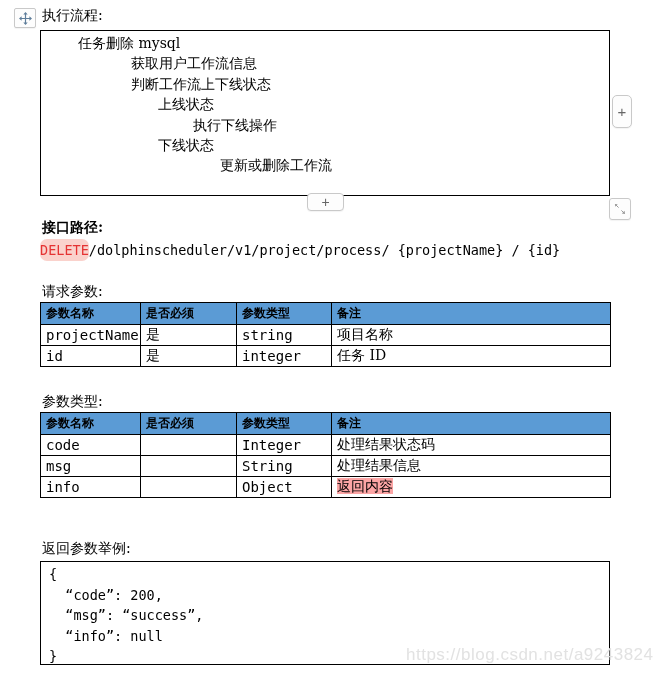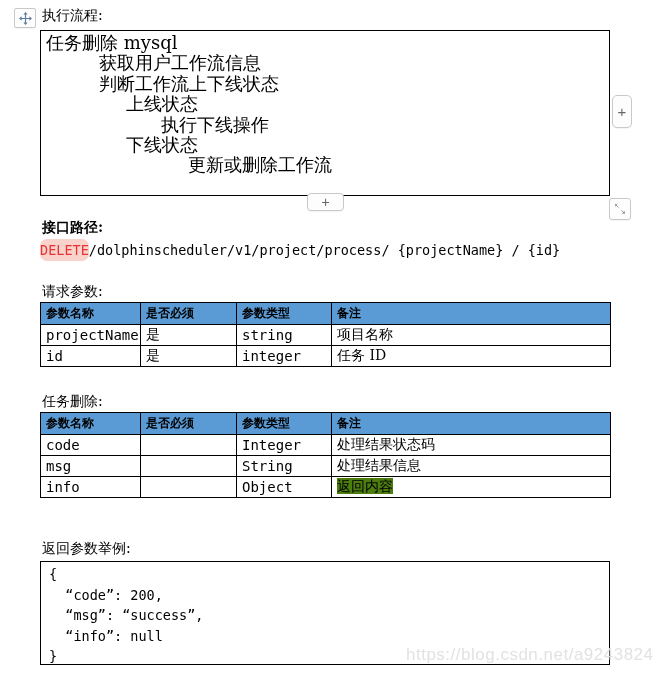--- a/index.html
+++ b/index.html
@@ -7,21 +7,21 @@
     width:654px;height:678px;position:relative;background:#fff;overflow:hidden;
     font-family:"DejaVu Serif","Liberation Serif",serif;color:#000;
   }
   .abs{position:absolute;}
   .sec-title{font-size:14px;line-height:16px;}
   .sec-title.bold{font-weight:bold;}
   .mono{font-family:"DejaVu Sans Mono","Liberation Mono",monospace;}
 
   
   #flow-box{left:40px;top:30px;width:570px;height:166px;border:1px solid #000;box-sizing:border-box;padding-top:2px;}
-  #flow-box .line{font-size:18px;line-height:20.4px;white-space:pre;}
+  #flow-box .line{font-size:14px;line-height:20.4px;white-space:pre;margin-left:32px;}
   .ind0{padding-left:5px;}
   .ind1{padding-left:58px;}
   .ind2{padding-left:85px;}
   .ind3{padding-left:120px;}
   .ind4{padding-left:147px;}
 
   
   .ctrl{
     box-sizing:border-box;border:1px solid #c9c9c9;border-radius:4px;background:#fdfdfd;
     display:flex;align-items:center;justify-content:center;color:#666;
@@ -118,21 +118,21 @@
   </tr>
   <tr>
     <td class="code">id</td>
     <td class="zh">是</td>
     <td class="code">integer</td>
     <td class="zh">任务 ID</td>
   </tr>
 </tbody>
   </table>
 
-<div class="abs sec-title" style="left:42px;top:393px;">任务删除:</div>
+<div class="abs sec-title" style="left:42px;top:393px;">参数类型:</div>
 <table class="params abs" id="res-table">
   <colgroup>
       <col style="width:100px">
       <col style="width:96px">
       <col style="width:95px">
       <col style="width:279px">
     </colgroup>
   <tbody>
       <tr>
     <th style="background: rgb(91, 155, 213);">参数名称</th>
@@ -149,21 +149,21 @@
   <tr>
     <td class="code">msg</td>
     <td class="zh"></td>
     <td class="code">String</td>
     <td class="zh">处理结果信息</td>
   </tr>
   <tr>
     <td class="code">info</td>
     <td class="zh"></td>
     <td class="code">Object</td>
-    <td class="zh"><span id="sel-hl" style="background: #4d7c0f;">返回内容</span></td>
+    <td class="zh"><span id="sel-hl" style="background: #fca5a5;">返回内容</span></td>
   </tr>
 </tbody>
   </table>
 
 <div class="abs sec-title" style="left:42px;top:540px;">返回参数举例:</div>
 <div class="abs mono" id="ex-box">
   <div class="jline">{</div>
   <div class="jline">  “code”: 200,</div>
   <div class="jline">  “msg”: “success”,</div>
   <div class="jline">  “info”: null</div>

